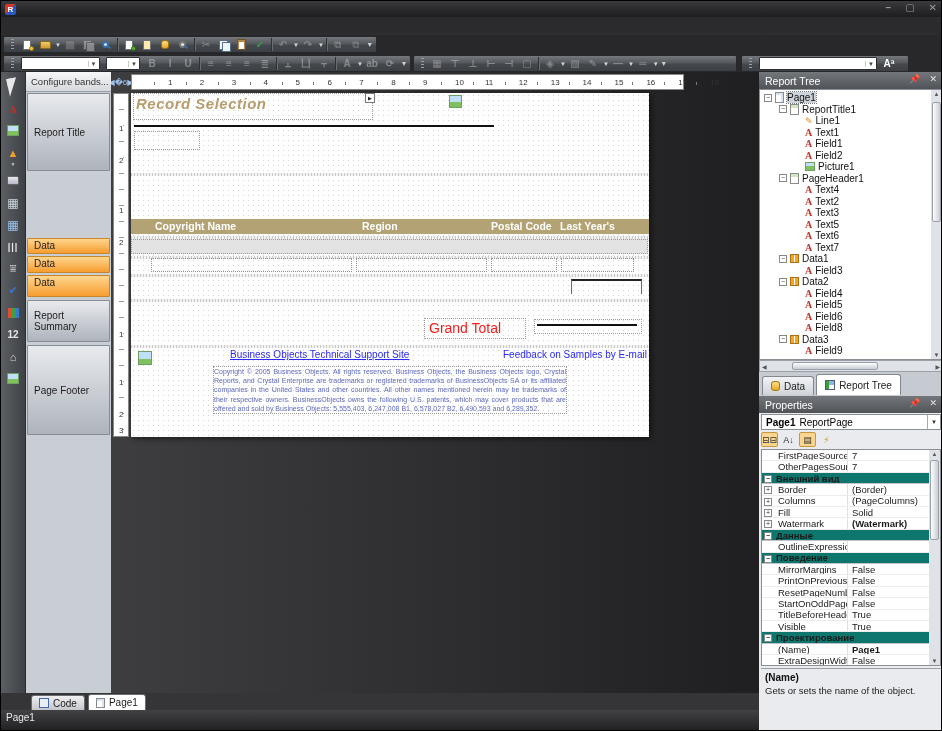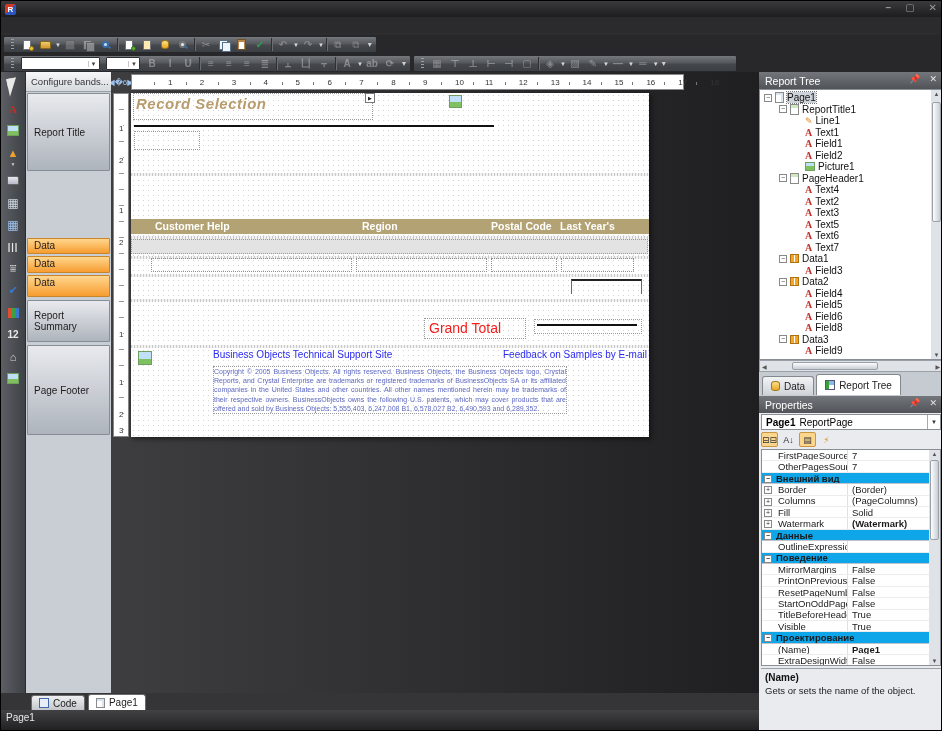--- a/index.html
+++ b/index.html
@@ -170,21 +170,21 @@
   .prtb { width:17px; height:15px; border:1px solid transparent; border-radius:2px; display:flex;
     align-items:center; justify-content:center; font-size:9px; color:#333; }
   .prtb.on { background:#fbd68c; border-color:#c89645; }
   #pr-grid { position:absolute; left:2px; top:53px; width:180px; height:217px; background:#fff;
     border:1px solid #8a8f95; overflow:hidden; }
   .prow { position:absolute; left:0; width:168px; height:11.4px; font-size:9.5px; color:#1a1a1a;
     display:flex; border-bottom:1px solid #ececec; }
   .prow .nm { width:86px; padding-left:16px; border-right:1px solid #e0e0e0; overflow:hidden;
     white-space:nowrap; display:flex; align-items:center; }
   .prow .vl { flex:1; padding-left:4px; overflow:hidden; white-space:nowrap; display:flex; align-items:center; }
-  .prow.cat { background:#0ea5e9; font-weight:bold; border-bottom:1px solid #c0c4ca; }
+  .prow.cat { background:#0f766e; font-weight:bold; border-bottom:1px solid #c0c4ca; }
   .prow.cat .nm { border-right:none; padding-left:14px; width:auto; }
   .pm { position:absolute; left:2px; top:2px; width:8px; height:8px; border:1px solid #888;
     background:#fff; font-size:7px; line-height:6px; text-align:center; color:#333; }
   .prow .bold { font-weight:bold; }
   #pr-vscroll { position:absolute; right:0px; top:0px; width:11px; height:215px; background:#dfe2e6; }
   #pr-vscroll .thumb { position:absolute; left:1px; top:10px; width:9px; height:80px;
     background:linear-gradient(90deg,#fdfdfd,#c9ced5); border:1px solid #9aa0a8; border-radius:2px; }
   #pr-vscroll .sa { position:absolute; left:1px; width:9px; font-size:6px; color:#555; text-align:center; }
   #pr-desc { position:absolute; left:2px; top:272px; width:180px; height:38px; background:#e9ebee;
     border-top:1px solid #9aa0a8; padding:3px 4px; }
@@ -388,20 +388,29 @@
           <span class="tbtn dis">
             <span class="g" style="font-weight:bold;">―</span>
           </span>
           <span class="ddarr">▼</span>
           <span class="tbtn dis">
             <span class="g" style="font-weight:bold;">═</span>
           </span>
           <span class="ddarr">▼</span>
         </span>
       <span class="ovf">▾</span>
+    </div>
+    <div class="tbchunk" style="left:740px; width:168px;">
+      <span class="grip"></span>
+      <span class="combo" style="width:118px;">
+          <span class="ca">▼</span>
+        </span>
+      <span class="tbtn">
+          <span class="g" style="color:#fff;font-weight:bold;">Aª</span>
+        </span>
     </div>
   </div>
 
   <div id="workspace">
     <div id="toolcol">
         <span class="palbtn">
           <span style="display:inline-block;width:0;height:0;border-left:5px solid #e8e8e8;border-right:5px solid transparent;border-bottom:9px solid transparent;border-top:9px solid #e8e8e8;transform:rotate(-12deg);"></span>
         </span>
         <span class="palbtn">
           <span style="color:#c03028;font-family:'Liberation Serif',serif;font-weight:bold;">A</span>
@@ -528,40 +537,40 @@
         <div class="bsep" style="top:252px"></div>
 
         <div class="sel" style="position:absolute;left:2px;top:0;width:240px;height:27px;"></div>
         <div class="rt-title">Record Selection</div>
         <div class="anchor-btn">▶</div>
         <div class="pic-obj" style="position:absolute;left:318px;top:2px;"></div>
         <div class="hline" style="left:3px;top:32px;width:360px;height:2px;"></div>
         <div class="sel" style="position:absolute;left:3px;top:38px;width:66px;height:19px;"></div>
 
         <div class="colhead" id="colhead">
-            <span style="left:24px">Customer Help</span>
+            <span style="left:24px">Copyright Name</span>
             <span style="left:231px">Region</span>
             <span style="left:360px">Postal Code</span>
             <span style="left:429px">Last Year's</span>
           </div>
 
         <div class="silverbar"></div>
         <div class="fieldbox" style="left:20px;top:165px;width:201px;"></div>
         <div class="fieldbox" style="left:225px;top:165px;width:131px;"></div>
         <div class="fieldbox" style="left:360px;top:165px;width:66px;"></div>
         <div class="fieldbox" style="left:430px;top:165px;width:73px;"></div>
         <div class="d3rect"></div>
 
         <div class="gt-box sel"></div>
         <div class="gtotal">Grand Total</div>
         <div class="sl-box sel"></div>
         <div class="sline"></div>
 
         <div class="pic-obj" style="position:absolute;left:7px;top:258px;width:14px;height:14px;"></div>
-        <div class="ft-link" style="left:82px;">Business Objects Technical Support Site</div>
+        <div class="ft-link" style="left:99px;text-decoration:underline;">Business Objects Technical Support Site</div>
         <div class="ft-link" style="left:372px;">Feedback on Samples by E-mail</div>
         <div class="ft-copy sel">Copyright ©  2005  Business Objects. All rights reserved. Business Objects, the Business Objects logo, Crystal Reports, and Crystal Enterprise are trademarks or registered trademarks of BusinessObjects SA or its affiliated companies in the United States and other countries. All other names mentioned herein may be trademarks of their respective owners. BusinessObjects owns the following U.S. patents, which may cover products that are offered and sold by Business Objects: 5,555,403, 6,247,008 B1, 6,578,027 B2, 6,490,593 and 6,289,352.</div>
       </div>
     </div>
   </div>
 
   <div id="rightpanel">
     <div class="pan-head" style="top:0;">
       <span>Report Tree</span>
       <span class="hic" style="right:22px;">📌</span>

